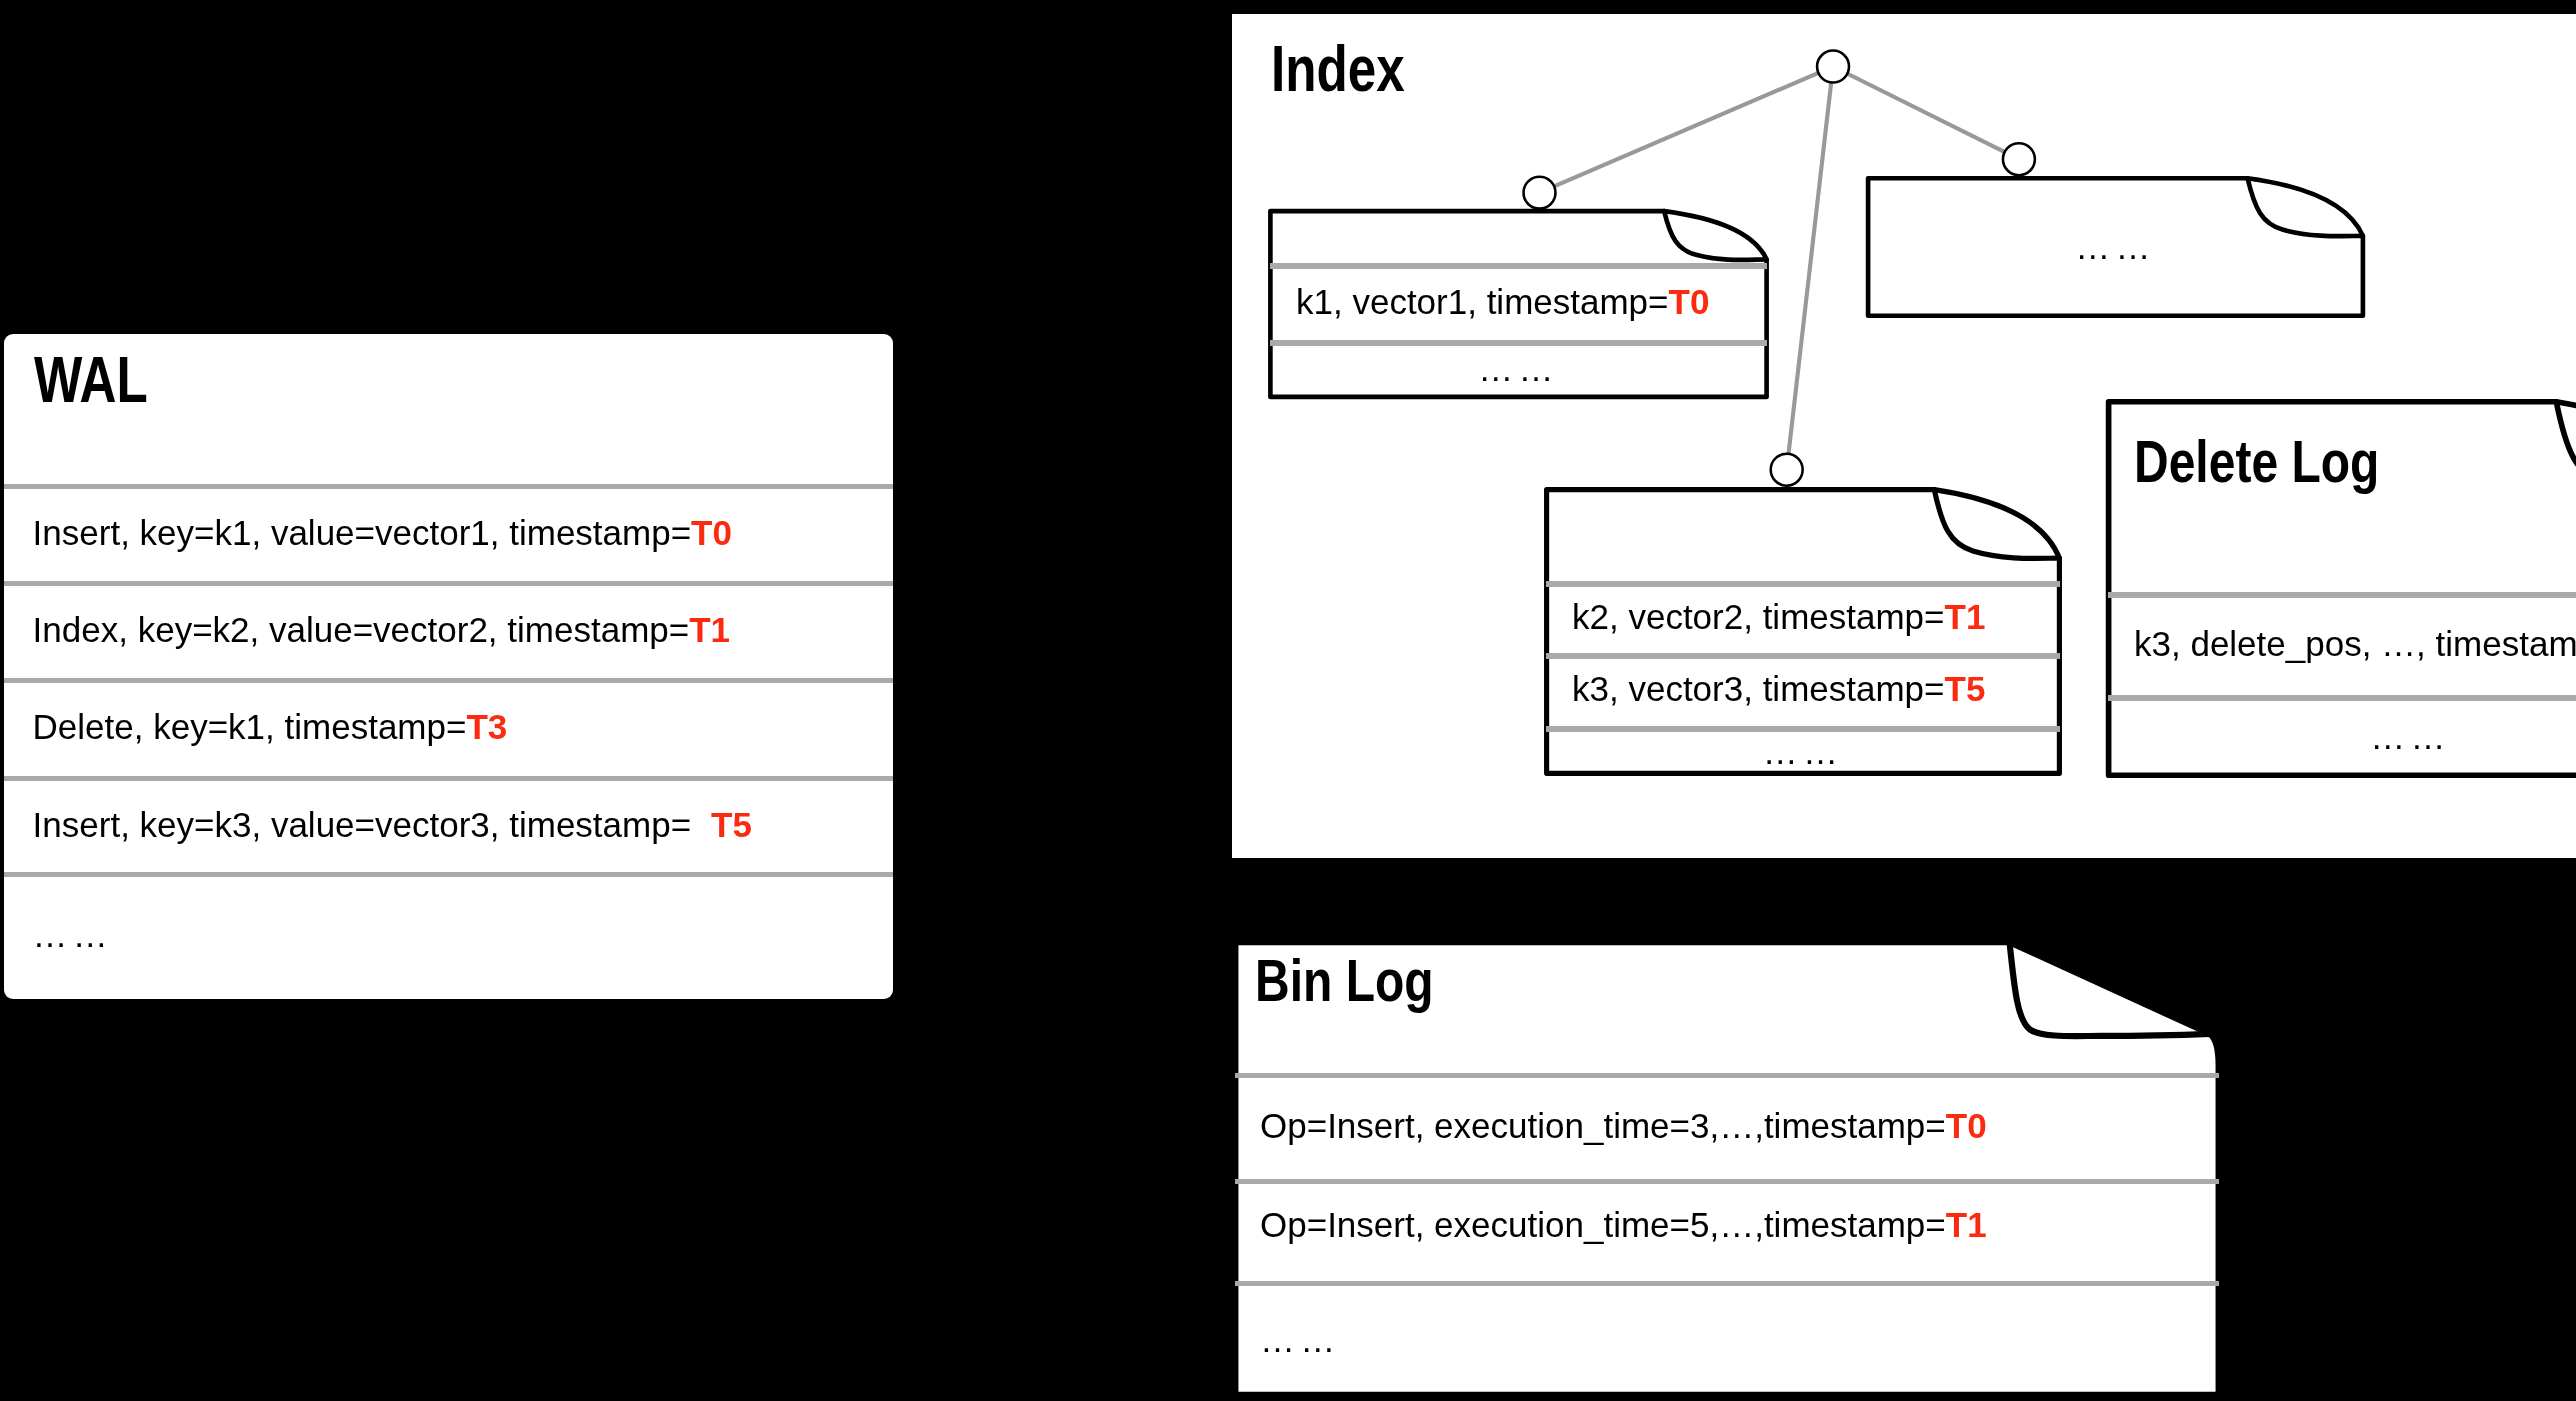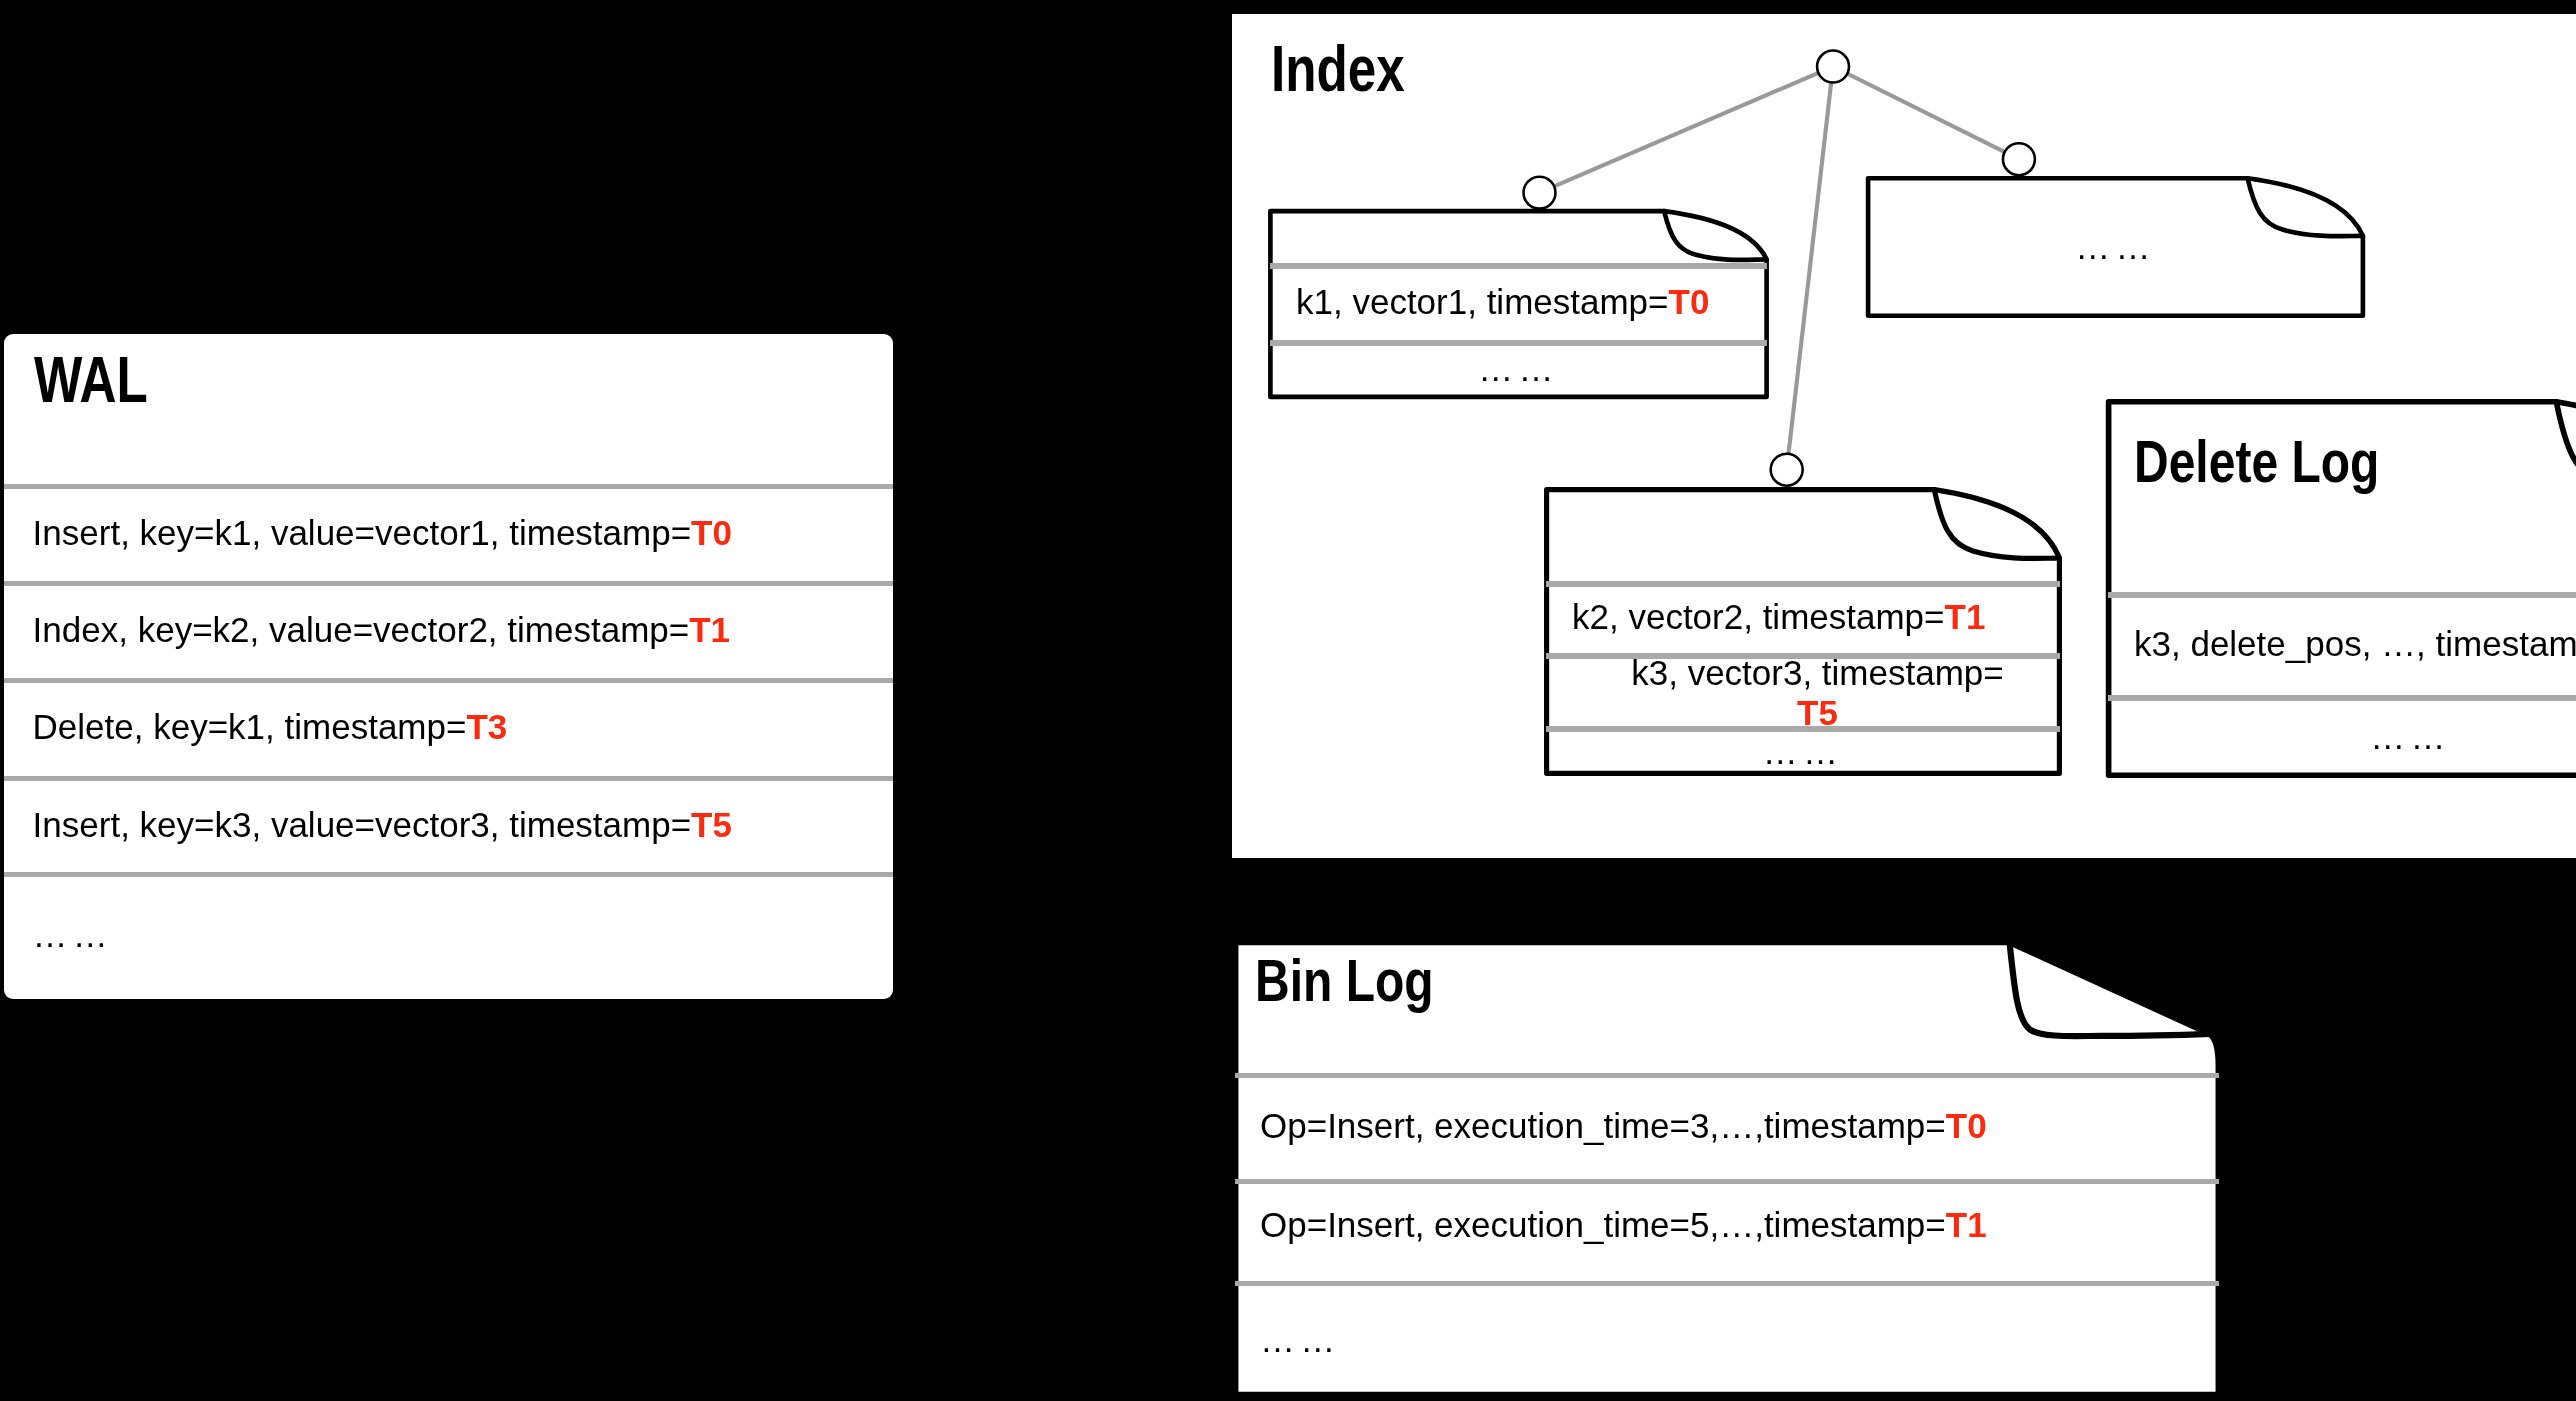--- a/index.html
+++ b/index.html
@@ -40,21 +40,21 @@
       <span class="ts">T0</span>
   </div>
   <div class="row pad-l" style="top:247px;height:97px;">
     <span>Index, key=k2, value=vector2, timestamp=</span>
       <span class="ts">T1</span>
   </div>
   <div class="row pad-l" style="top:344px;height:97px;">
     <span>Delete, key=k1, timestamp=</span>
       <span class="ts">T3</span>
   </div>
-  <div class="row pad-l" style="top:442px;height:97px;">
+  <div class="row pad-l" style="top:442px;height:97px;gap:20px;">
     <span>Insert, key=k3, value=vector3, timestamp=</span>
       <span class="ts">T5</span>
   </div>
   <div class="row pad-l" style="top:538px;height:126px;">
     <span class="dots">……</span>
   </div>
 </div>
 
 <div class="panel" style="left:1232px;top:14.4px;width:1579px;height:844px;">
   <div class="title t-big" style="left:39px;top:21.6px;">Index</div>
@@ -90,21 +90,21 @@
       <path d="M7 7 H760 C873 24 973 63 1003 140 V558 H7 Z" fill="#ffffff" stroke="#000000" stroke-width="10" stroke-linejoin="round"></path>
       <path d="M760 7 C775 77 790 112 835 126 C898 145 965 140 1003 140" fill="none" stroke="#000000" stroke-width="10" stroke-linecap="round"></path>
     </svg>
     <div class="sep" style="top:95px;"></div>
     <div class="sep" style="top:167px;"></div>
     <div class="sep" style="top:240px;"></div>
     <div class="row pad-l" style="top:95px;height:72px;">
       <span>k2, vector2, timestamp=</span>
         <span class="ts">T1</span>
     </div>
-    <div class="row pad-l" style="top:167px;height:72px;flex-direction:column;">
+    <div class="row pad-l" style="top:167px;height:72px;">
       <span>k3, vector3, timestamp=</span>
         <span class="ts">T5</span>
     </div>
     <div class="row center" style="top:240px;height:52px;">
       <span class="dots">……</span>
     </div>
   </div>
 
   <div class="doc" style="left:873px;top:384px;width:611px;height:381px;">
     <svg class="doc-shell" viewBox="0 0 1186 739" width="611" height="381">

